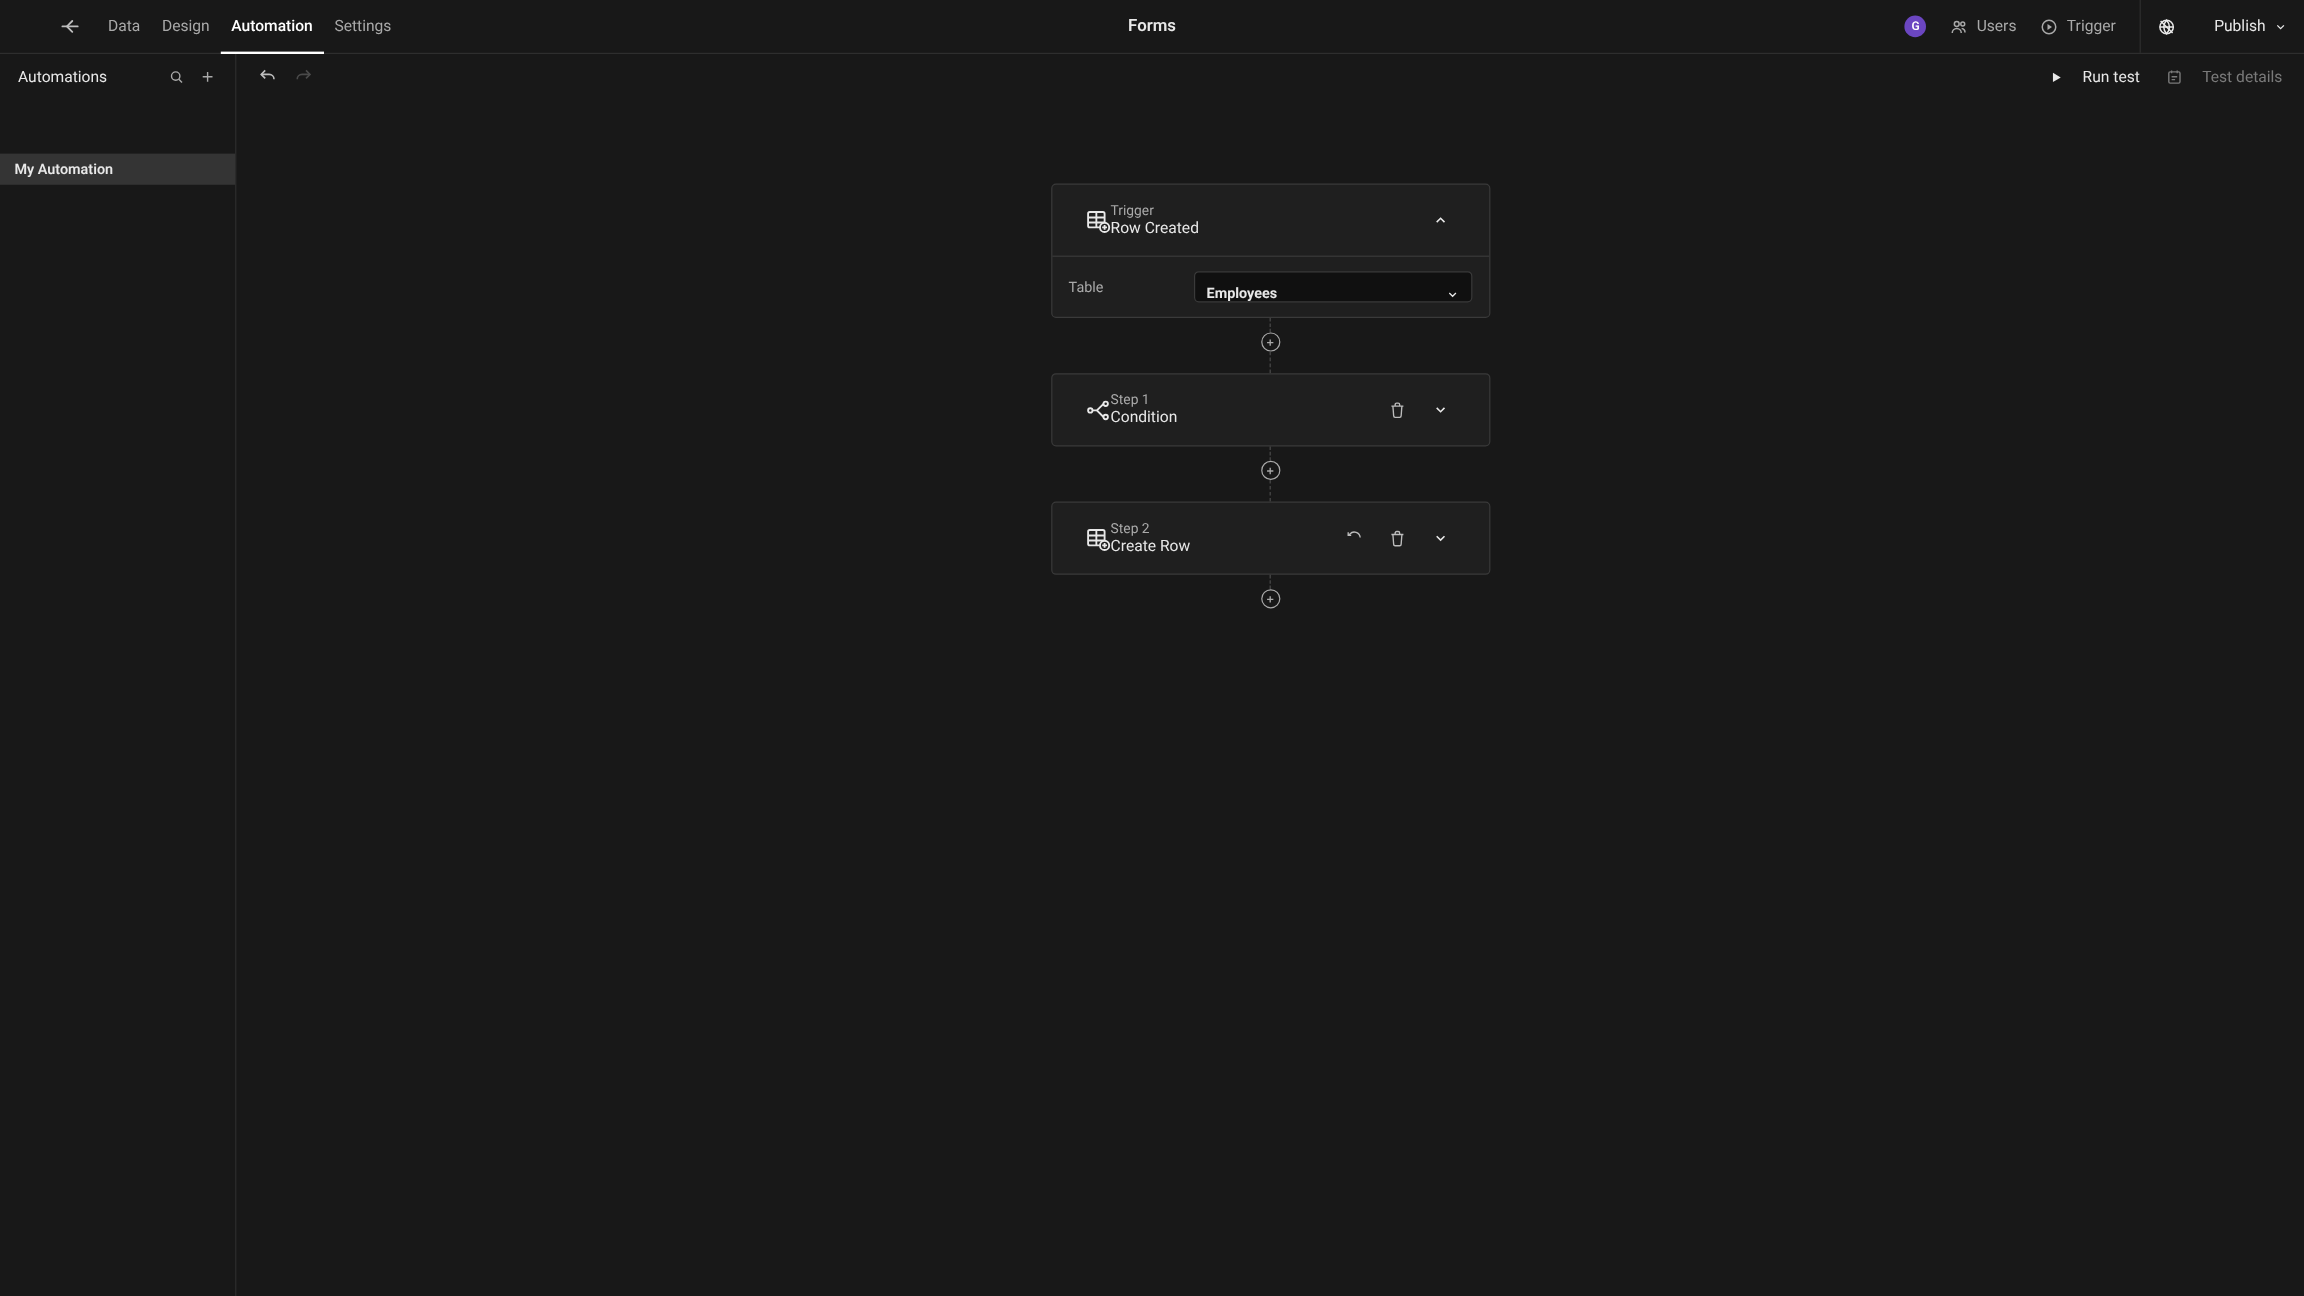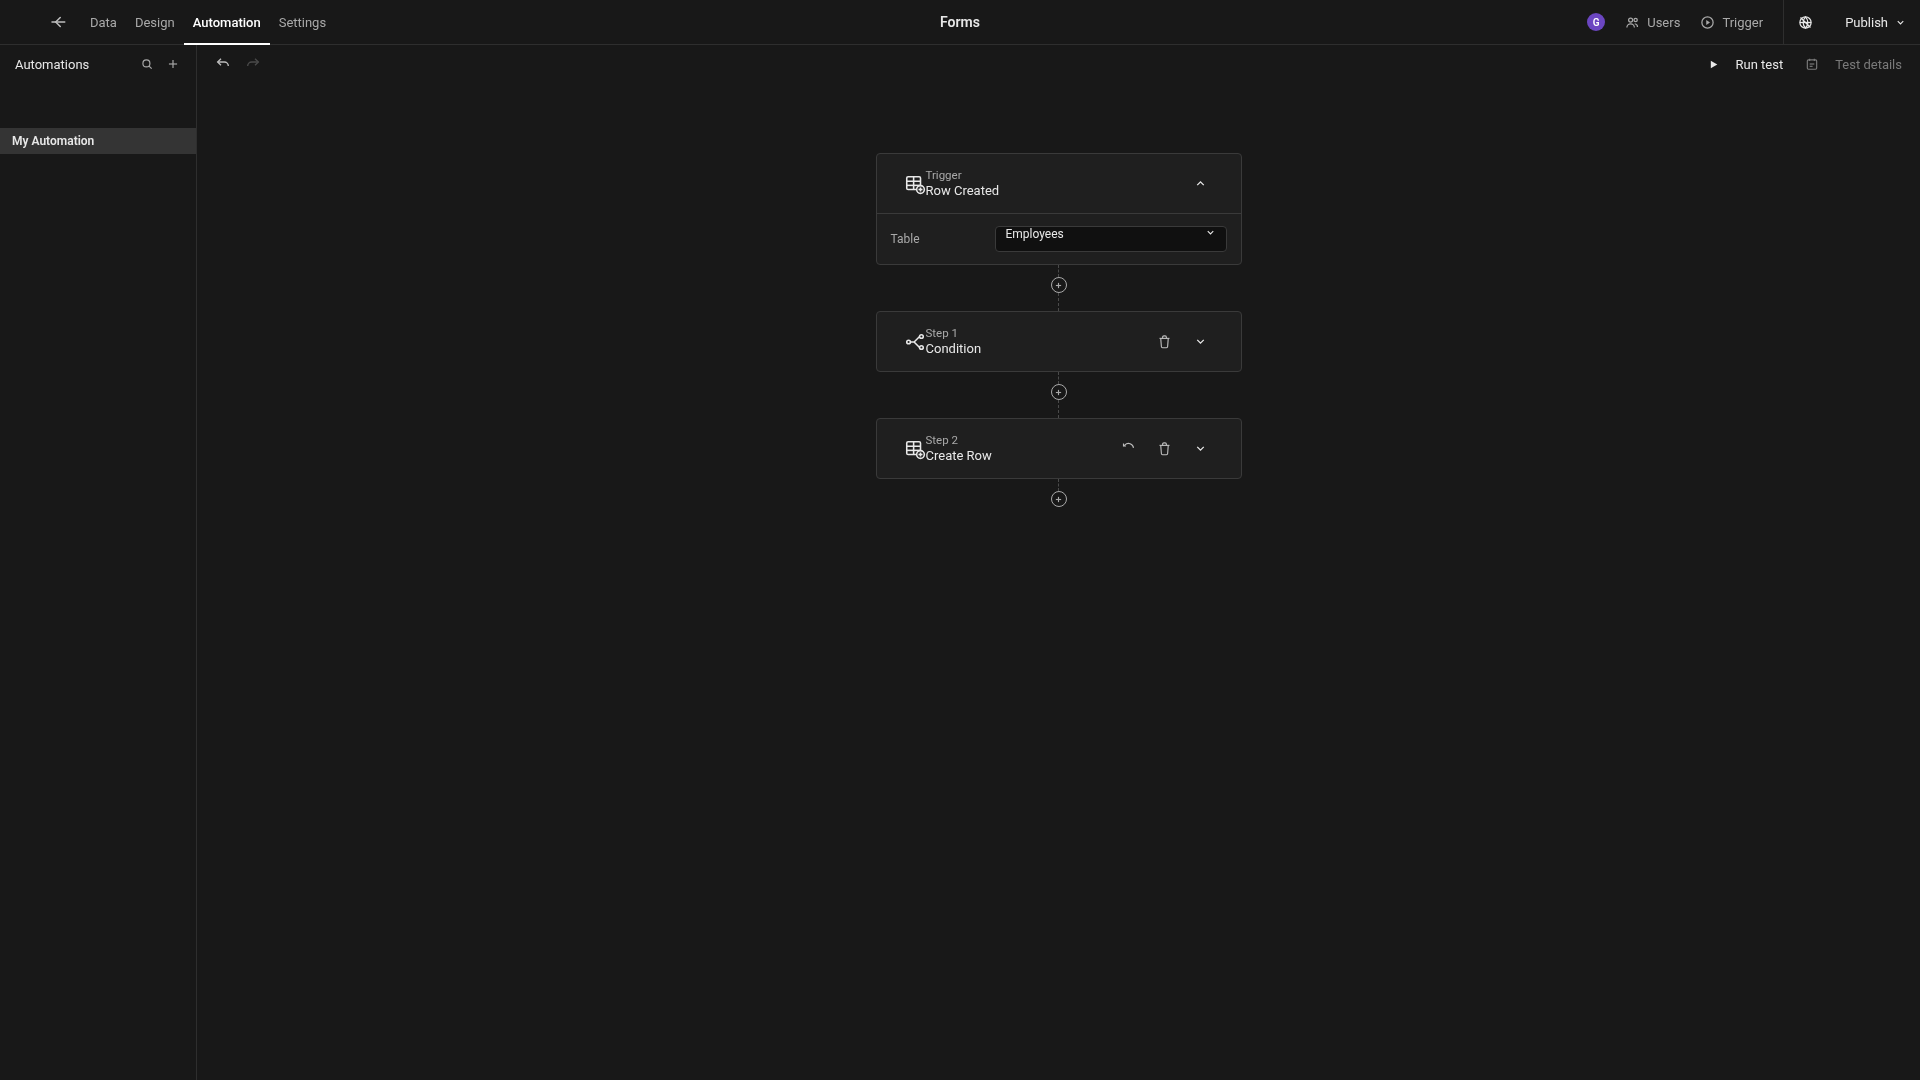--- a/index.html
+++ b/index.html
@@ -243,25 +243,26 @@
     color:var(--text-dim);
     width:80px;
   }
   .select{
     flex:1;
     height:26px;
     background:#101010;
     border:1px solid var(--border);
     border-radius:4px;
     display:flex;
-    align-items:flex-start;
+    align-items:flex-end;
     padding:0 10px;
     justify-content:space-between;
     font-size:12px;
     cursor:pointer;
+    font-weight:bold;
   }
 
   
   .connector{
     display:flex;
     flex-direction:column;
     align-items:center;
   }
   .conn-line{
     width:0;

